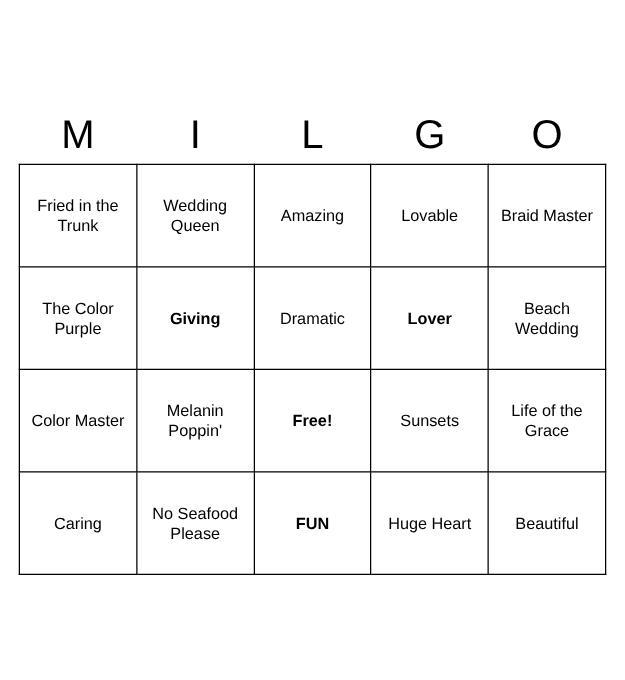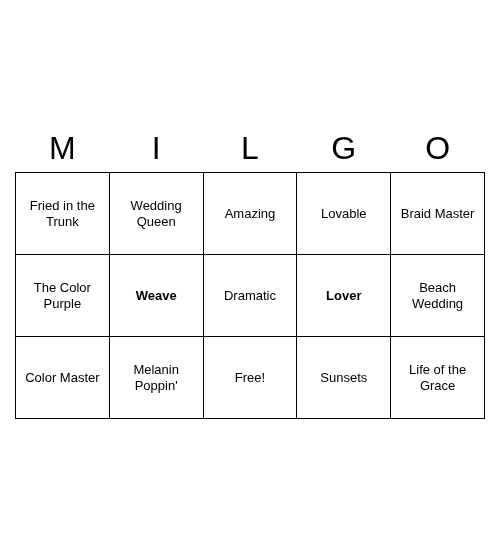--- a/index.html
+++ b/index.html
@@ -30,21 +30,21 @@
       height: 48px;
     }
     .bingo-card td {
       width: 94px;
       height: 82px;
       font-size: 13px;
       line-height: 1.2;
     }
     .free-cell {
       font-size: 22px;
-      font-weight: normal;
+      font-weight: bold;
     }
     .large-text {
       font-size: 18px;
       font-weight: bold;
     }
     .medium-text {
       font-size: 16px;
       font-weight: bold;
     }
   </style>
@@ -64,26 +64,33 @@
   <tbody id="bingo-body">
   <tr>
         <td><span>Fried in the Trunk</span></td>
         <td><span>Wedding Queen</span></td>
         <td><span>Amazing</span></td>
         <td><span>Lovable</span></td>
         <td><span>Braid Master</span></td>
       </tr>
       <tr>
         <td><span>The Color Purple</span></td>
-        <td class="large-text"><span>Weave</span></td>
+        <td class="large-text"><span>Giving</span></td>
         <td><span>Dramatic</span></td>
         <td class="large-text"><span>Lover</span></td>
         <td><span>Beach Wedding</span></td>
       </tr>
       <tr>
         <td><span>Color Master</span></td>
         <td><span>Melanin Poppin'</span></td>
         <td class="free-cell"><span>Free!</span></td>
         <td><span>Sunsets</span></td>
         <td><span>Life of the Grace</span></td>
       </tr>
+      <tr>
+        <td><span>Caring</span></td>
+        <td><span>No Seafood Please</span></td>
+        <td class="medium-text"><span>FUN</span></td>
+        <td><span>Huge Heart</span></td>
+        <td><span>Beautiful</span></td>
+      </tr>
     </tbody>
 </table>
 
 </body></html>

